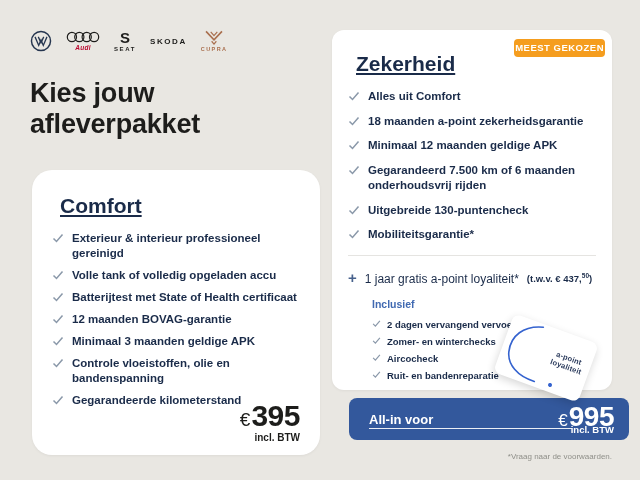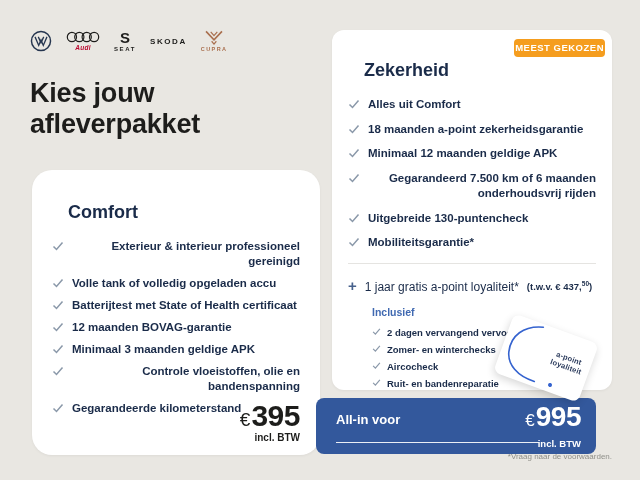--- a/index.html
+++ b/index.html
@@ -22,26 +22,26 @@
   .skoda-word{font-size:8px;font-weight:800;letter-spacing:1.6px;color:#1D1D1B;}
 
   
   .page-title{
     position:absolute;left:30px;top:78px;margin:0;
     font-size:27px;line-height:31px;font-weight:600;color:#1D1D1B;letter-spacing:-0.2px;
   }
 
   
   .card{position:absolute;background:#FFFFFF;border-radius:12px;box-shadow:0 1px 3px rgba(0,0,0,0.05);}
-  .card h2{margin:16px;font-size:18px;font-weight:700;color:#1A2B49;}
+  .card h2{margin:8px;font-size:21px;font-weight:700;color:#1A2B49;text-decoration:underline;}
 
   .comfort-card{left:32px;top:170px;width:288px;height:285px;padding:16px 20px;box-sizing:border-box;border-radius:20px;}
   .zekerheid-card{left:332px;top:30px;width:280px;height:360px;padding:14px 16px;box-sizing:border-box;}
 
-  ul.features{list-style:none;margin:13px 0 0;padding:0;text-align:right;}
+  ul.features{list-style:none;margin:13px 0 0;padding:0;}
   ul.features li{display:flex;gap:8px;margin-bottom:7px;font-size:11.5px;font-weight:600;line-height:15px;color:#1A2B49;}
   .zekerheid-card ul.features li{margin-bottom:9px;line-height:15.5px;}
   .check{flex:0 0 auto;margin-top:1px;}
 
   
   .price-block{position:absolute;right:20px;bottom:12px;text-align:right;color:#1D1D1B;}
   .price-line{display:flex;align-items:baseline;justify-content:flex-end;}
   .price-euro{font-size:19px;font-weight:500;margin-right:1px;}
   .price-amount{font-size:30px;font-weight:700;letter-spacing:-0.5px;line-height:1;}
   .price-note{font-size:10px;font-weight:600;margin-top:1px;}
@@ -73,21 +73,21 @@
     z-index:6;
   }
   .loyalty-card svg{position:absolute;inset:0;}
   .loyalty-text{
     position:absolute;right:7px;top:19px;text-align:center;
     font-size:7.5px;font-weight:700;color:#2A3A5C;line-height:1.25;letter-spacing:0.2px;
   }
 
   
   .price-bar{
-    position:absolute;left:316px;top:398px;width:280px;height:56px;
+    position:absolute;left:349px;top:398px;width:280px;height:42px;
     background:#33589C;border-radius:8px;z-index:4;
   }
   .bar-label{position:absolute;left:20px;top:14px;color:#fff;font-size:13px;font-weight:600;}
   .bar-line{position:absolute;left:20px;bottom:11px;width:203px;height:1px;background:rgba(255,255,255,0.9);}
   .bar-price{position:absolute;right:15px;top:4px;display:flex;align-items:baseline;color:#fff;}
   .bar-euro{font-size:17px;font-weight:500;margin-right:1px;}
   .bar-amount{font-size:28px;font-weight:700;letter-spacing:-0.5px;line-height:1.05;}
   .bar-note{position:absolute;right:15px;bottom:5px;color:#fff;font-size:9.5px;font-weight:600;}
 
   .footnote{

